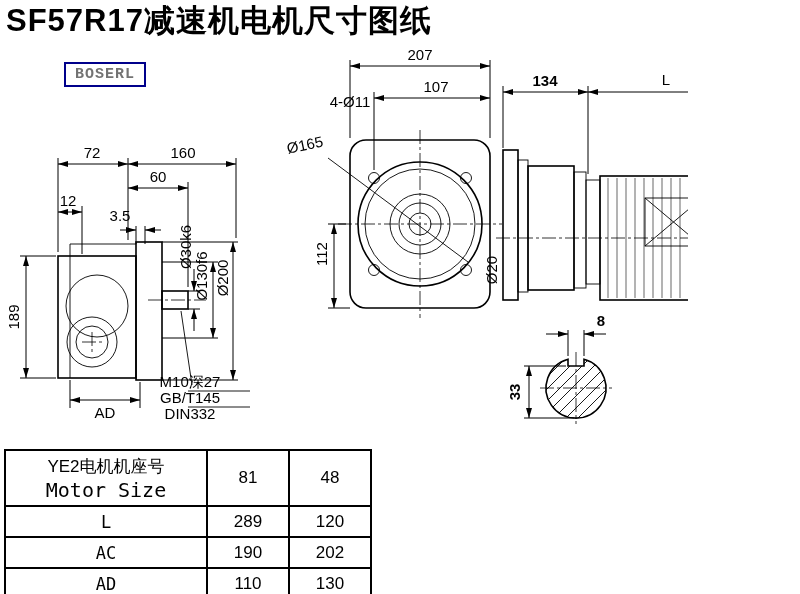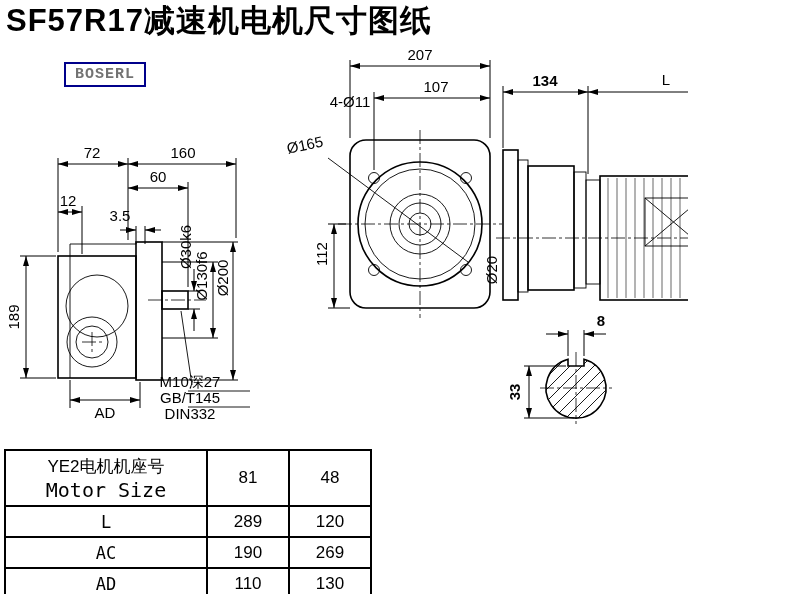--- a/index.html
+++ b/index.html
@@ -248,21 +248,21 @@
         <td class="c2 hdr">48</td>
       </tr>
       <tr>
         <td class="c1 row mono">L</td>
         <td class="c2 row">289</td>
         <td class="c2 row">120</td>
       </tr>
       <tr>
         <td class="c1 row mono">AC</td>
         <td class="c2 row">190</td>
-        <td class="c2 row">269</td>
+        <td class="c2 row">202</td>
       </tr>
       <tr>
         <td class="c1 row mono">AD</td>
         <td class="c2 row">110</td>
         <td class="c2 row">130</td>
       </tr>
     </tbody>
       </table>
   </div>
 

